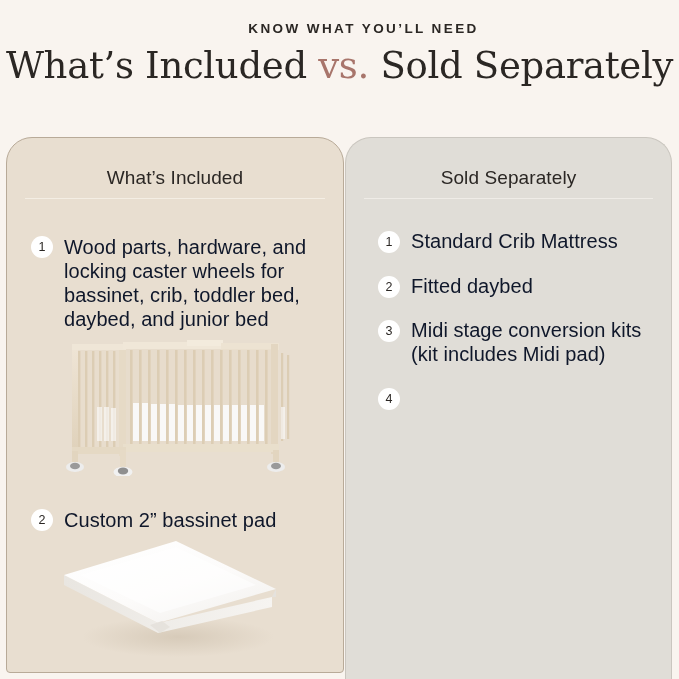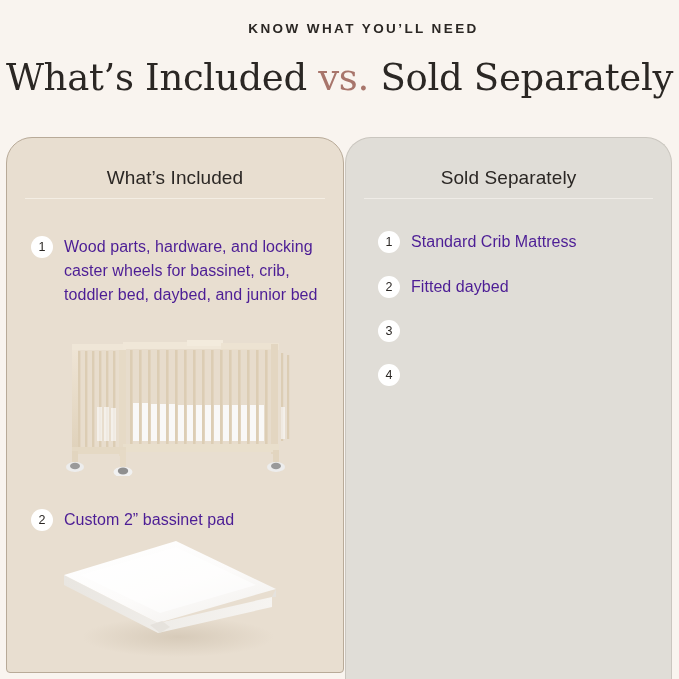--- a/index.html
+++ b/index.html
@@ -37,21 +37,21 @@
     font-size: 13.5px;
     font-weight: 700;
     letter-spacing: 2.4px;
     color: #2b2724;
     text-transform: uppercase;
     white-space: nowrap;
     margin-left: 24px;
   }
   .headline {
     position: absolute;
-    top: 56px; left: 0; width: 679px;
+    top: 44px; left: 0; width: 679px;
     font-family: "DejaVu Serif", "Liberation Serif", serif;
     font-size: 37px;
     font-weight: 400;
     letter-spacing: -0.3px;
     color: #2b2724;
     white-space: nowrap;
   }
   .headline .vs {
     color: #a8756b;
     font-style: normal;
@@ -141,23 +141,23 @@
     font-family: "Liberation Sans", sans-serif;
     font-size: 12.5px;
     font-weight: 500;
     line-height: 22px;
     text-align: center;
     margin-top: 1px;
   }
   .item-text {
     margin-left: 11px;
     font-family: "Liberation Sans", sans-serif;
-    font-size: 16px;
+    font-size: 20px;
     line-height: 24px;
-    color: #4c1d95;
+    color: #0f172a;
     letter-spacing: 0.05px;
   }
   .panel-right .item-text { line-height: 23.5px; }
 
   
   .crib-wrap {
     position: absolute;
     left: 50%;
     transform: translateX(-50%);
     top: 193px;
@@ -345,20 +345,21 @@
         <div class="list-item">
           <div class="badge">1</div>
           <div class="item-text">Standard Crib Mattress</div>
         </div>
         <div class="list-item">
           <div class="badge">2</div>
           <div class="item-text">Fitted daybed</div>
         </div>
         <div class="list-item">
           <div class="badge">3</div>
+          <div class="item-text">Midi stage conversion kits (kit includes Midi pad)</div>
         </div>
         <div class="list-item">
           <div class="badge">4</div>
         </div>
       </div>
     </div>
 
   </div>
 </div>
 

